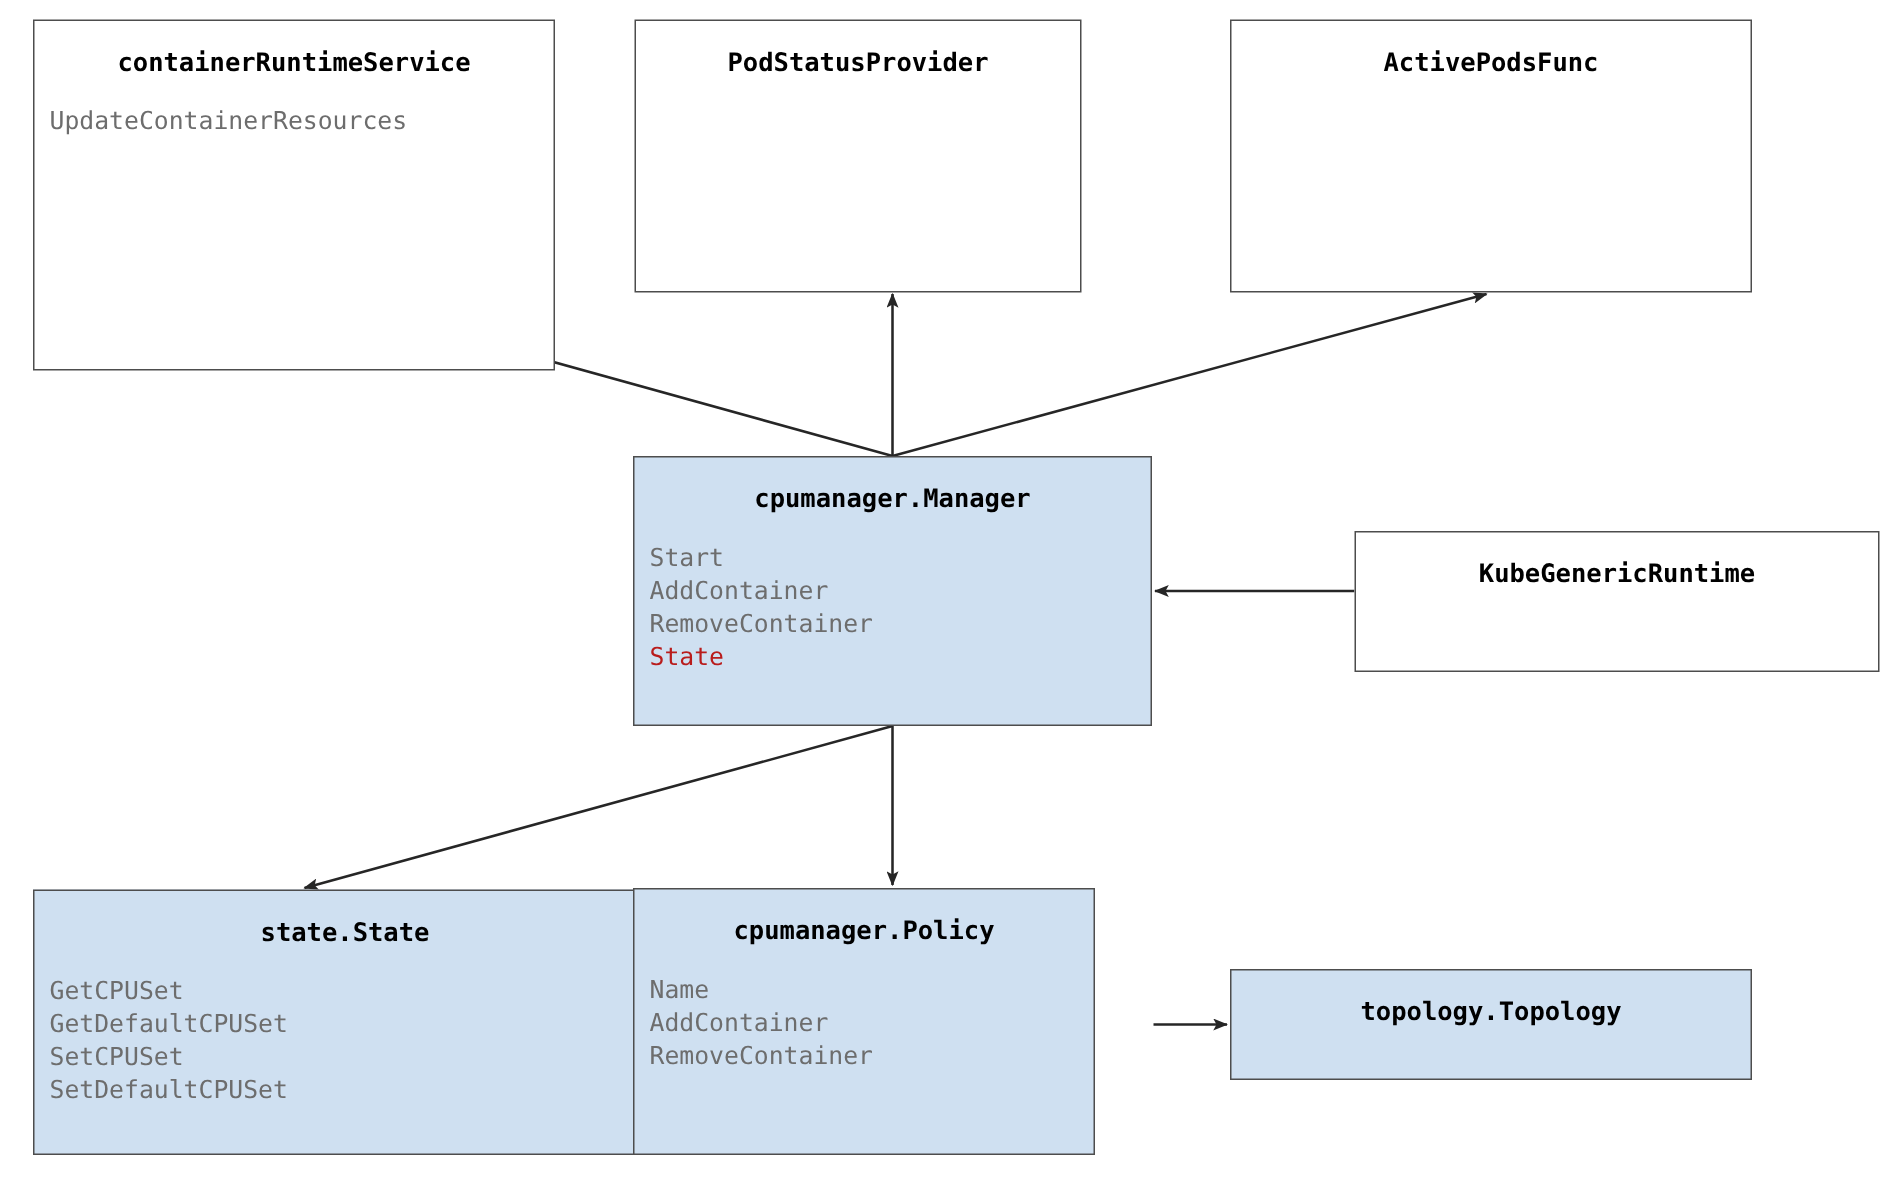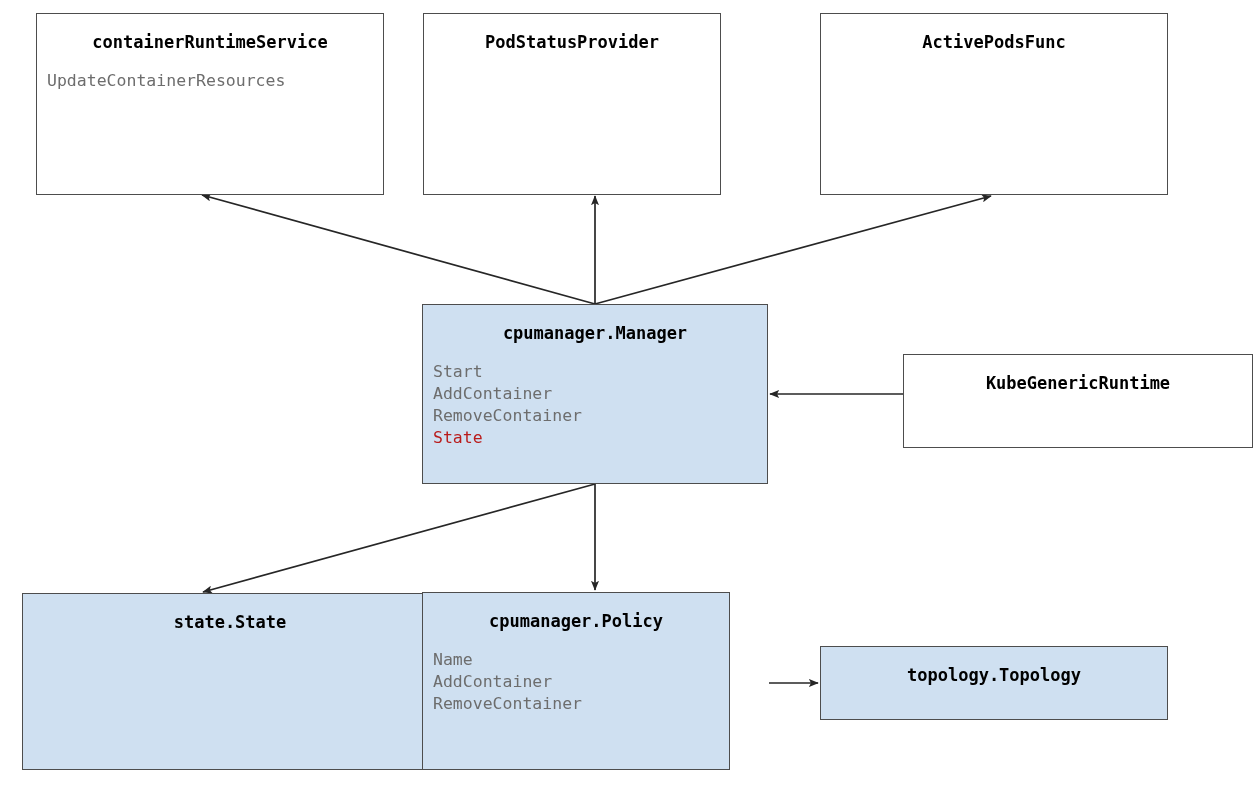--- a/index.html
+++ b/index.html
@@ -76,21 +76,21 @@
         <path d="M 595 304 L 991 196" stroke="#262626" stroke-width="1.7" fill="none" marker-end="url(#arrowhead)"></path>
         <path d="M 903 394 L 770 394" stroke="#262626" stroke-width="1.7" fill="none" marker-end="url(#arrowhead)"></path>
         <path d="M 595 484 L 203 592" stroke="#262626" stroke-width="1.7" fill="none" marker-end="url(#arrowhead)"></path>
         <path d="M 595 484 L 595 590" stroke="#262626" stroke-width="1.7" fill="none" marker-end="url(#arrowhead)"></path>
         <path d="M 421 682 L 371 682" stroke="#262626" stroke-width="1.7" fill="none" marker-end="url(#arrowhead)"></path>
         <path d="M 769 683 L 818 683" stroke="#262626" stroke-width="1.7" fill="none" marker-end="url(#arrowhead)"></path>
       </g>
   </svg>
 
   <div id="nodes-layer">
-  <div class="node" style="left: 36px; top: 13px; width: 348px; height: 182px; border-color: rgb(77, 77, 77);">
+  <div class="node" style="left: 22px; top: 13px; width: 348px; height: 234px; border-color: rgb(77, 77, 77);">
     <span class="node-title" style="color: rgb(0, 0, 0);">containerRuntimeService</span>
     <ul class="node-methods">
           <li style="color: rgb(109, 109, 109);">UpdateContainerResources</li>
         </ul>
   </div>
 
   <div class="node no-methods" style="left: 423px; top: 13px; width: 298px; height: 182px; border-color: rgb(77, 77, 77);">
     <span class="node-title" style="color: rgb(0, 0, 0);">PodStatusProvider</span>
 
   </div>
@@ -110,20 +110,26 @@
         </ul>
   </div>
 
   <div class="node no-methods" style="left: 903px; top: 354px; width: 350px; height: 94px; border-color: rgb(77, 77, 77);">
     <span class="node-title" style="color: rgb(0, 0, 0);">KubeGenericRuntime</span>
 
   </div>
 
   <div class="node filled" style="left: 22px; top: 593px; width: 416px; height: 177px; background: rgb(207, 224, 241); border-color: rgb(77, 77, 77);">
     <span class="node-title" style="color: rgb(0, 0, 0);">state.State</span>
+    <ul class="node-methods">
+          <li style="color: rgb(109, 109, 109);">GetCPUSet</li>
+          <li style="color: rgb(109, 109, 109);">GetDefaultCPUSet</li>
+          <li style="color: rgb(109, 109, 109);">SetCPUSet</li>
+          <li style="color: rgb(109, 109, 109);">SetDefaultCPUSet</li>
+        </ul>
   </div>
 
   <div class="node filled" style="left: 422px; top: 592px; width: 308px; height: 178px; background: rgb(207, 224, 241); border-color: rgb(77, 77, 77);">
     <span class="node-title" style="color: rgb(0, 0, 0);">cpumanager.Policy</span>
     <ul class="node-methods">
           <li style="color: rgb(109, 109, 109);">Name</li>
           <li style="color: rgb(109, 109, 109);">AddContainer</li>
           <li style="color: rgb(109, 109, 109);">RemoveContainer</li>
         </ul>
   </div>

